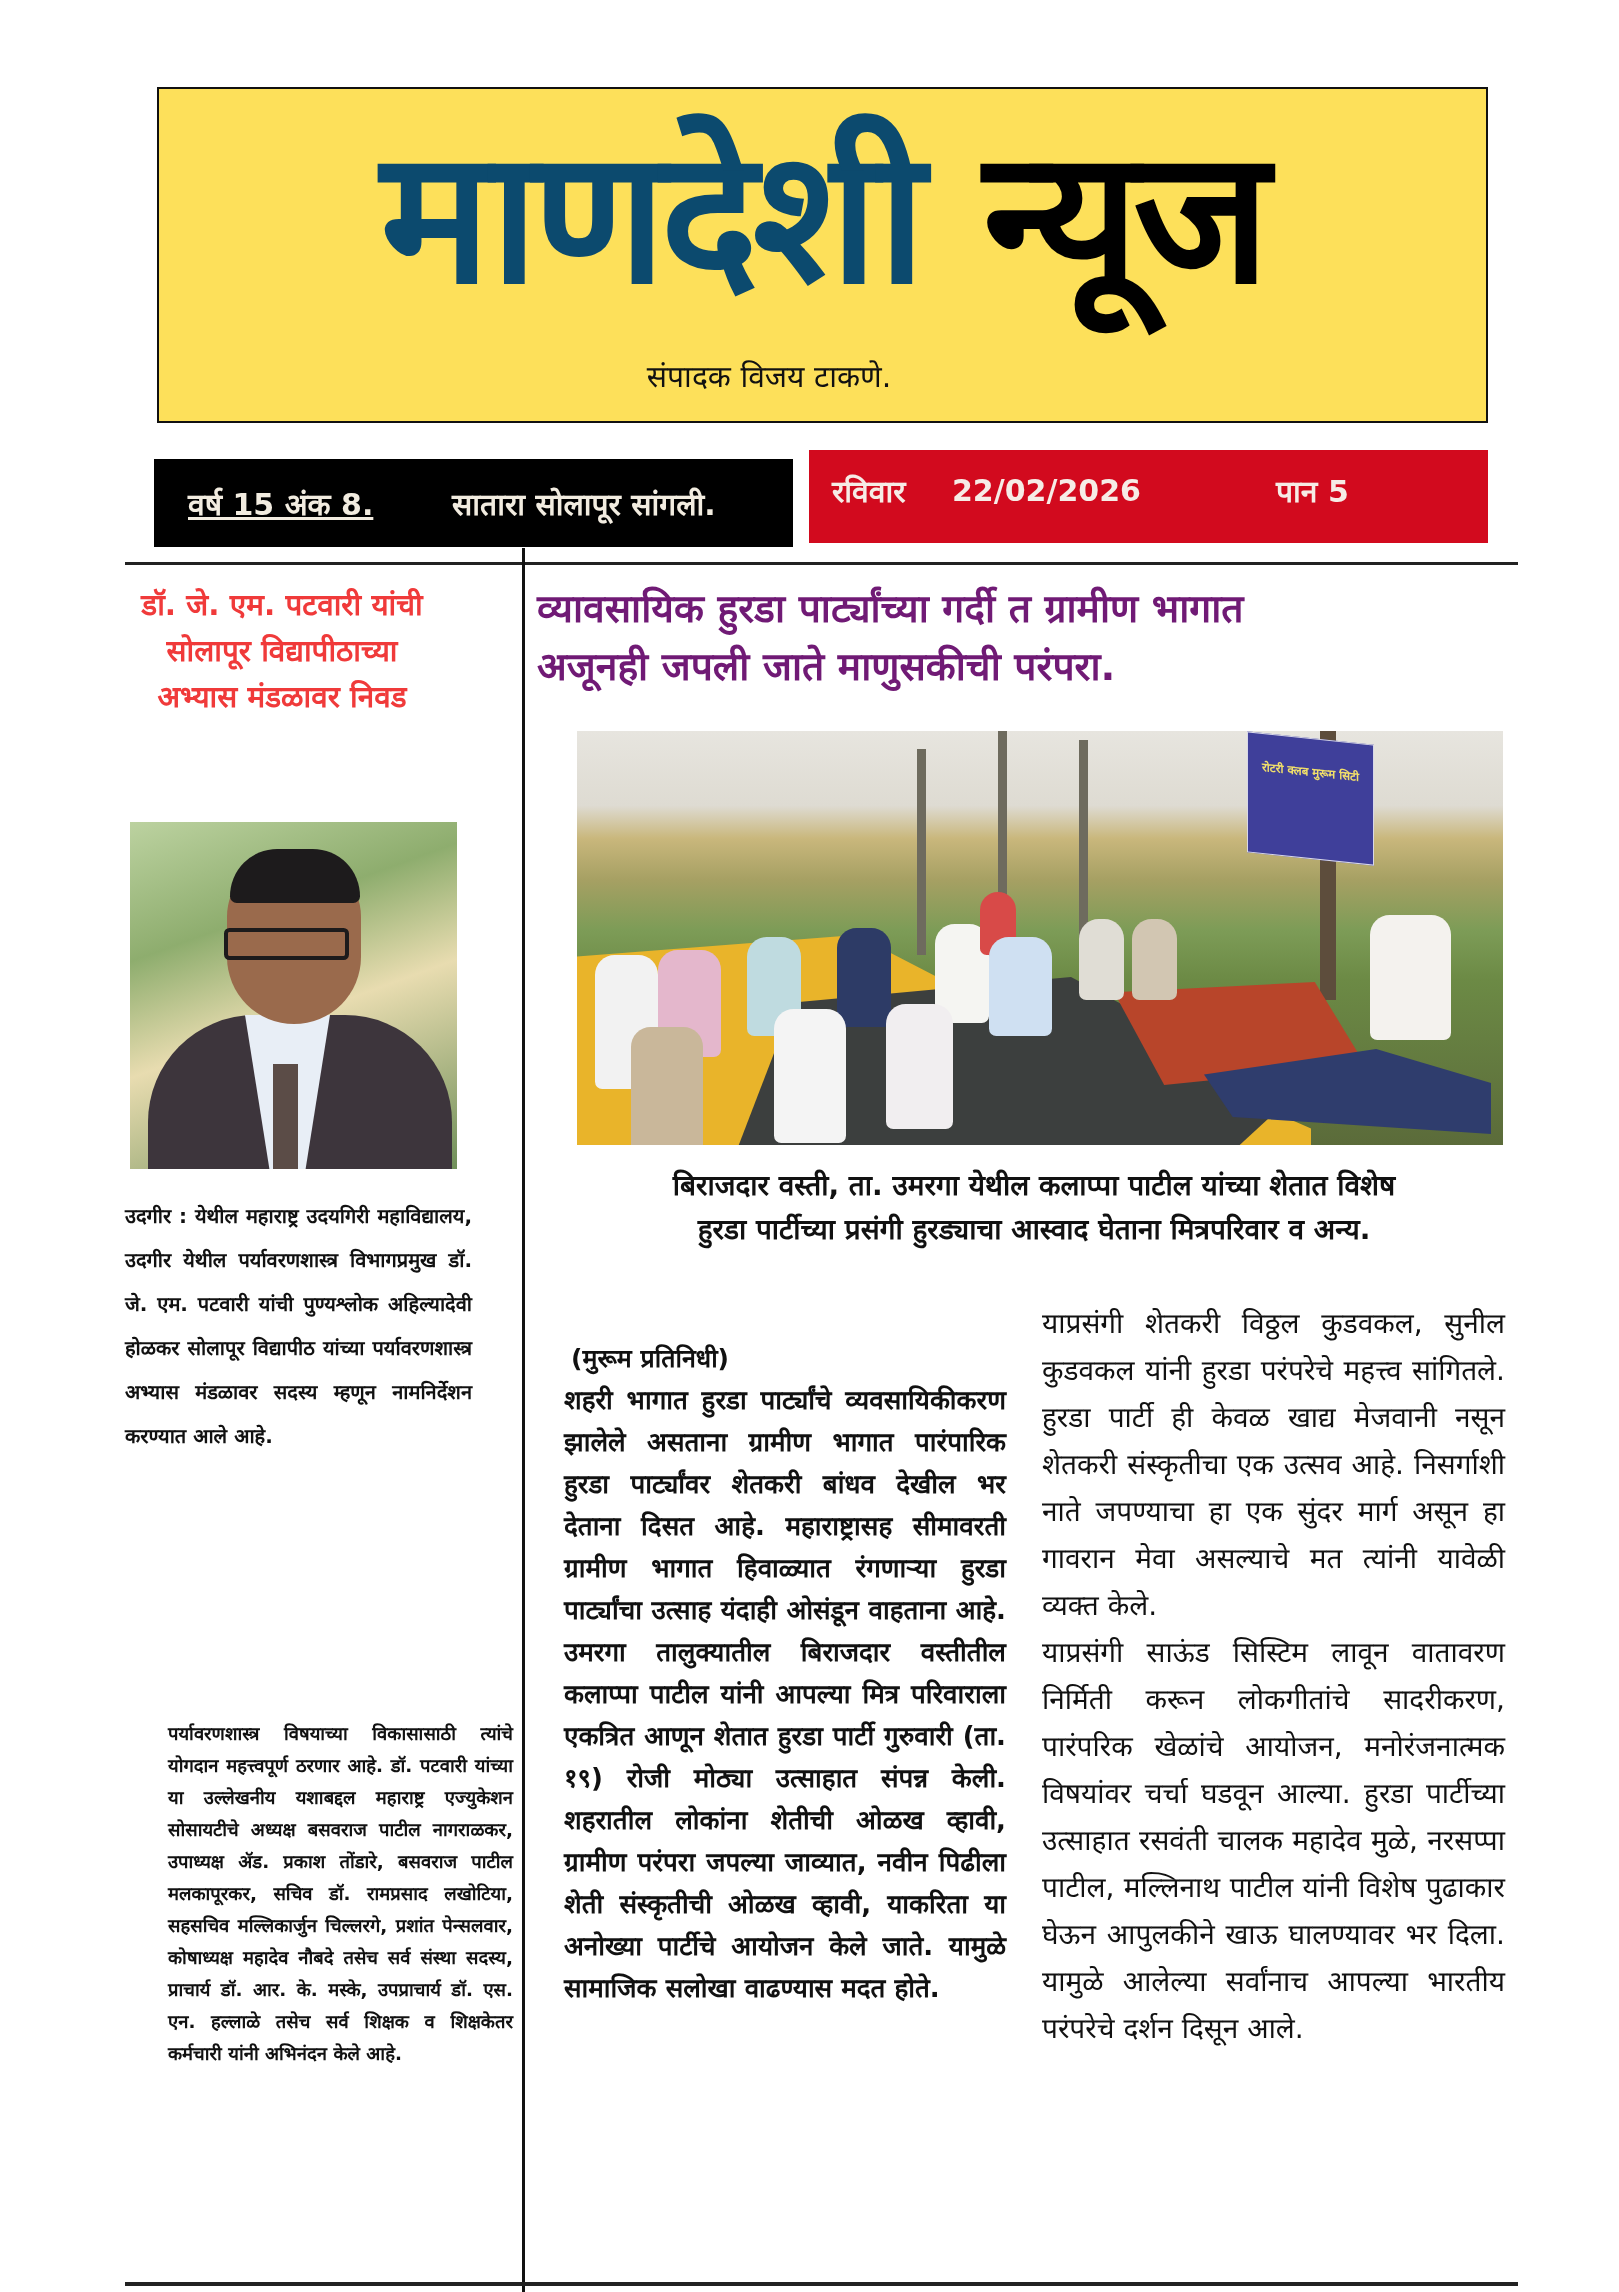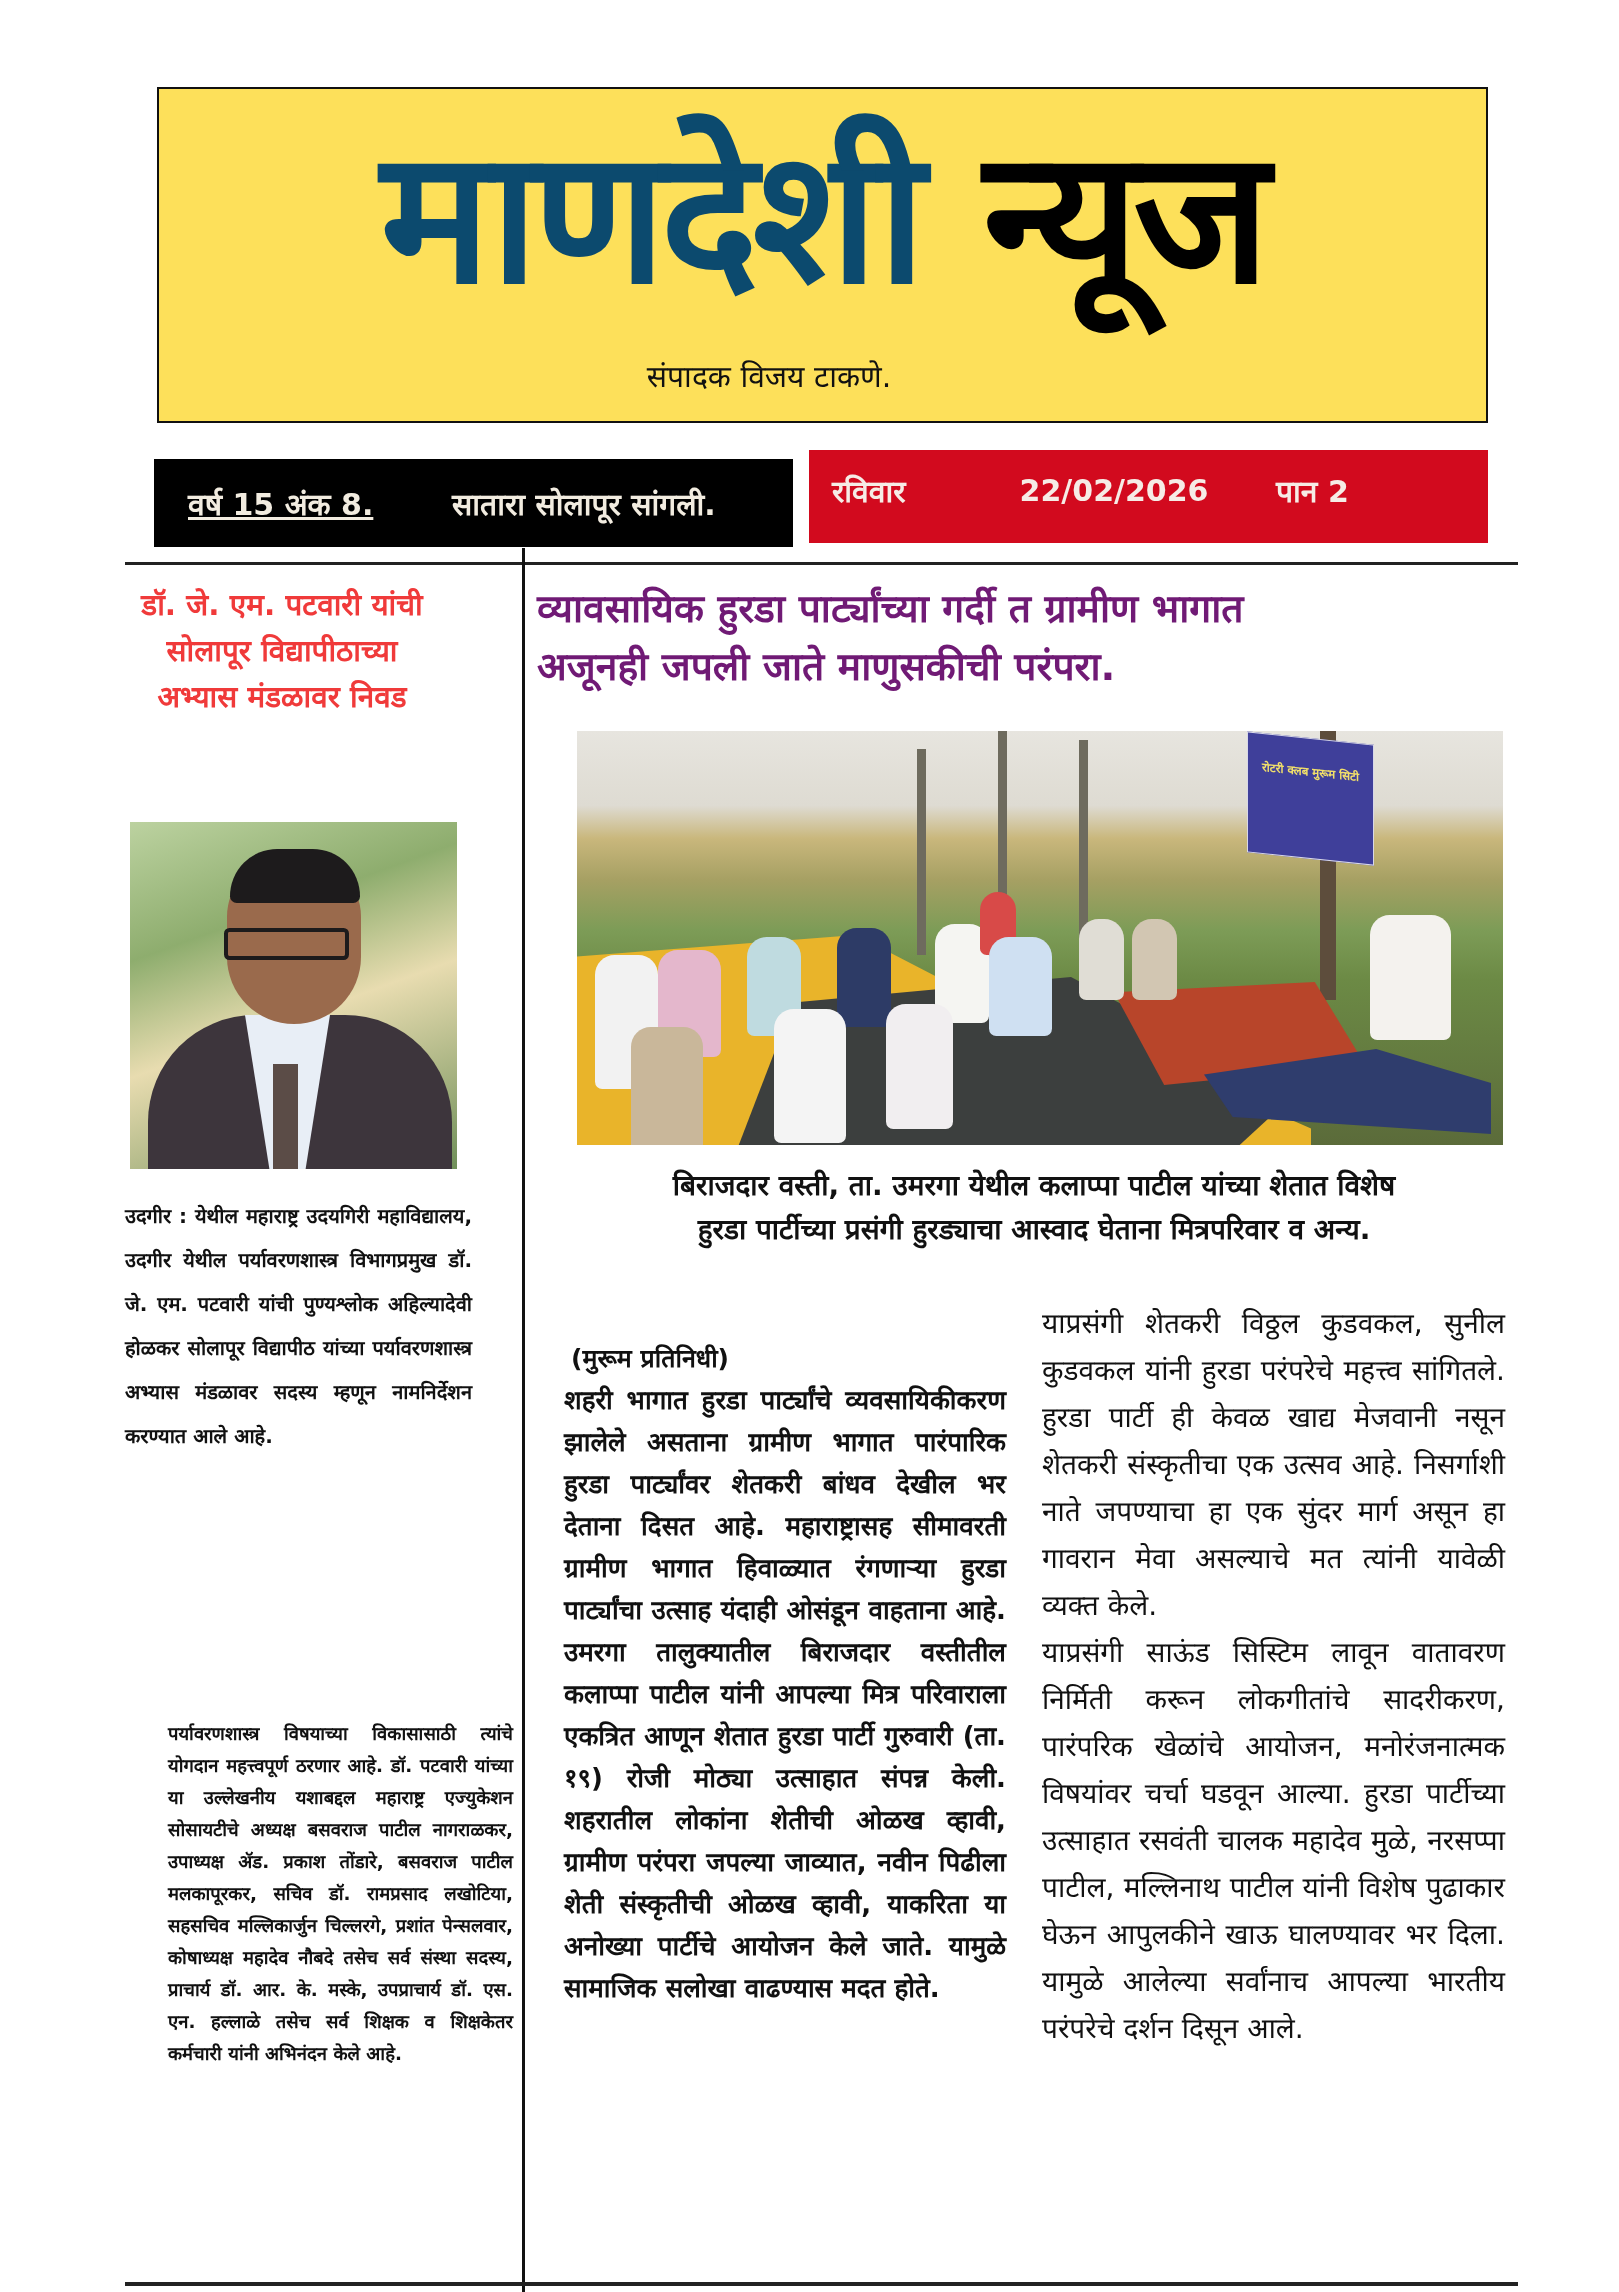--- a/index.html
+++ b/index.html
@@ -30,21 +30,21 @@
       display: flex; align-items: center; padding-left: 34px; padding-top: 0; white-space: nowrap;
     }
     .infobar-left .issue { width: 264px; text-decoration: underline; }
     .infobar-left .region { }
     .infobar-right {
       position: absolute; left: 809px; top: 450px; width: 679px; height: 93px;
       background: #d20a1e; color: #f6ece6; font-weight: bold; font-size: 30px;
       display: flex; align-items: center; padding-left: 23px; white-space: nowrap; padding-bottom: 12.5px;
     }
     .infobar-right .day { width: 120px; }
-    .infobar-right .date { width: 324px; text-align: center; }
+    .infobar-right .date { width: 324px; }
 
     
     .hrule { position: absolute; background: #222; }
     .vrule { position: absolute; background: #111; }
 
     
     .side-headline {
       position: absolute; left: 134px; top: 582px; width: 296px; text-align: center;
       color: #f03a3a; font-weight: bold; font-size: 29.6px; line-height: 46px;
     }
@@ -156,21 +156,21 @@
   <div class="masthead-editor">संपादक विजय टाकणे.</div>
 </div>
 
 <div class="infobar-left">
   <span class="issue">वर्ष 15 अंक 8.</span>
   <span class="region">सातारा सोलापूर सांगली.</span>
 </div>
 <div class="infobar-right">
   <span class="day">रविवार</span>
   <span class="date">22/02/2026</span>
-  <span class="page">पान 2</span>
+  <span class="page">पान 5</span>
 </div>
 
 <div class="hrule" style="left:125px; top:562px; width:1393px; height:2.7px;"></div>
 <div class="vrule" style="left:522px; top:548px; width:2.7px; height:1745px;"></div>
 <div class="hrule" style="left:125px; top:2282px; width:1393px; height:3.6px;"></div>
 
 <div class="side-headline">डॉ. जे. एम. पटवारी यांची सोलापूर विद्यापीठाच्या अभ्यास मंडळावर निवड</div>
 
 <div class="portrait">
   <div class="suit"></div>

